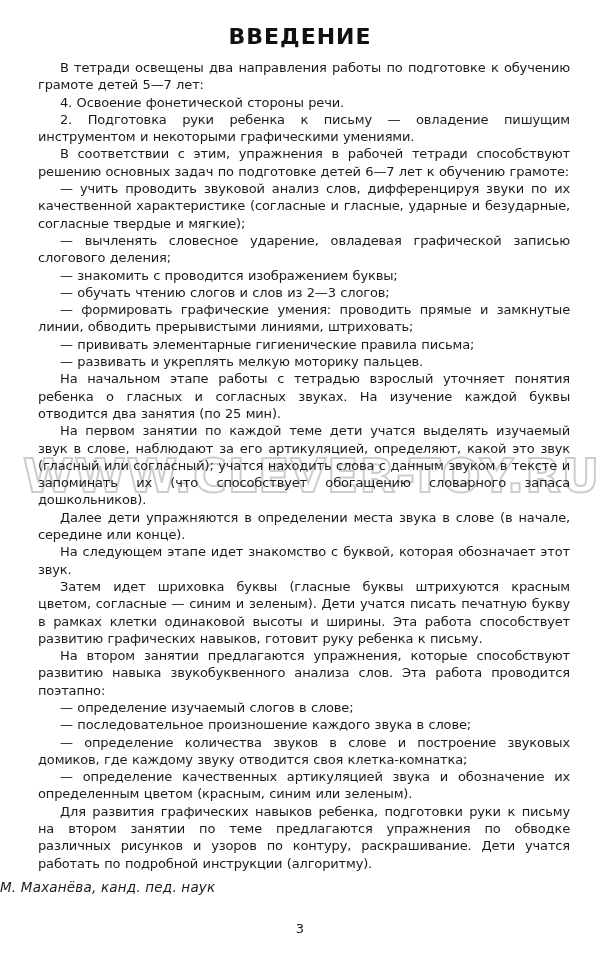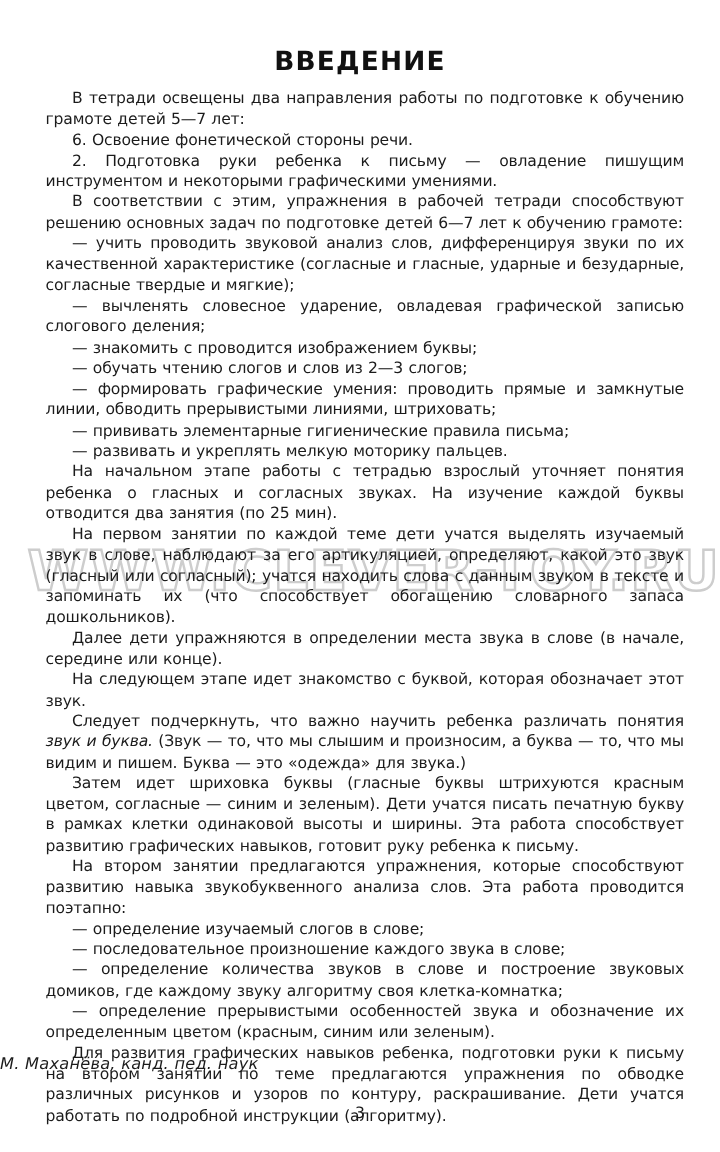--- a/index.html
+++ b/index.html
@@ -38,21 +38,21 @@
     -webkit-text-stroke: 2px #cdcdcd;
     z-index: 0;
     user-select: none;
   }
   .content {
     position: relative;
     z-index: 1;
   }
   .title {
     margin: 0;
-    padding-top: 39px;
+    padding-top: 24px;
     text-align: center;
     font-weight: bold;
     font-size: 22px;
     letter-spacing: 1px;
     color: #111111;
   }
   .body-text {
     margin: 10px 30px 0 38px;
     width: 532px;
   }
@@ -94,41 +94,40 @@
 <div class="page">
 
   <div class="watermark">WWW.CLEVER-TOY.RU</div>
 
   <div class="content">
 
     <h1 class="title">ВВЕДЕНИЕ</h1>
 
     <div class="body-text">
         <p class="para"><span>В тетради освещены два направления работы по подготовке к обучению грамоте детей 5—7 лет:</span></p>
-        <p class="para"><span>6. Освоение фонетической стороны речи.</span></p>
+        <p class="para"><span>4. Освоение фонетической стороны речи.</span></p>
         <p class="para"><span>2. Подготовка руки ребенка к письму — овладение пишущим инструментом и некоторыми графическими умениями.</span></p>
         <p class="para"><span>В соответствии с этим, упражнения в рабочей тетради способствуют решению основных задач по подготовке детей 6—7 лет к обучению грамоте:</span></p>
         <p class="para"><span>— учить проводить звуковой анализ слов, дифференцируя звуки по их качественной характеристике (согласные и гласные, ударные и безударные, согласные твердые и мягкие);</span></p>
         <p class="para"><span>— вычленять словесное ударение, овладевая графической записью слогового деления;</span></p>
         <p class="para"><span>— знакомить с проводится изображением буквы;</span></p>
         <p class="para"><span>— обучать чтению слогов и слов из 2—3 слогов;</span></p>
         <p class="para"><span>— формировать графические умения: проводить прямые и замкнутые линии, обводить прерывистыми линиями, штриховать;</span></p>
         <p class="para"><span>— прививать элементарные гигиенические правила письма;</span></p>
         <p class="para"><span>— развивать и укреплять мелкую моторику пальцев.</span></p>
         <p class="para"><span>На начальном этапе работы с тетрадью взрослый уточняет понятия ребенка о гласных и согласных звуках. На изучение каждой буквы отводится два занятия (по 25 мин).</span></p>
         <p class="para"><span>На первом занятии по каждой теме дети учатся выделять изучаемый звук в слове, наблюдают за его артикуляцией, определяют, какой это звук (гласный или согласный); учатся находить слова с данным звуком в тексте и запоминать их (что способствует обогащению словарного запаса дошкольников).</span></p>
         <p class="para"><span>Далее дети упражняются в определении места звука в слове (в начале, середине или конце).</span></p>
         <p class="para"><span>На следующем этапе идет знакомство с буквой, которая обозначает этот звук.</span></p>
-        <p class="para"><span>Следует подчеркнуть, что важно научить ребенка различать понятия </span><span class="it">звук и буква.</span><span> (Звук — то, что мы слышим и произносим, а буква — то, что мы видим и пишем. Буква — это «одежда» для звука.)</span></p>
         <p class="para"><span>Затем идет шриховка буквы (гласные буквы штрихуются красным цветом, согласные — синим и зеленым). Дети учатся писать печатную букву в рамках клетки одинаковой высоты и ширины. Эта работа способствует развитию графических навыков, готовит руку ребенка к письму.</span></p>
         <p class="para"><span>На втором занятии предлагаются упражнения, которые способствуют развитию навыка звукобуквенного анализа слов. Эта работа проводится поэтапно:</span></p>
         <p class="para"><span>— определение изучаемый слогов в слове;</span></p>
         <p class="para"><span>— последовательное произношение каждого звука в слове;</span></p>
-        <p class="para"><span>— определение количества звуков в слове и построение звуковых домиков, где каждому звуку алгоритму своя клетка-комнатка;</span></p>
-        <p class="para"><span>— определение прерывистыми особенностей звука и обозначение их определенным цветом (красным, синим или зеленым).</span></p>
+        <p class="para"><span>— определение количества звуков в слове и построение звуковых домиков, где каждому звуку отводится своя клетка-комнатка;</span></p>
+        <p class="para"><span>— определение качественных артикуляцией звука и обозначение их определенным цветом (красным, синим или зеленым).</span></p>
         <p class="para"><span>Для развития графических навыков ребенка, подготовки руки к письму на втором занятии по теме предлагаются упражнения по обводке различных рисунков и узоров по контуру, раскрашивание. Дети учатся работать по подробной инструкции (алгоритму).</span></p>
       </div>
 
   </div>
 
   <div class="signature">М. Маханёва, канд. пед. наук</div>
 
   <div class="page-number">3</div>
 
 </div>

